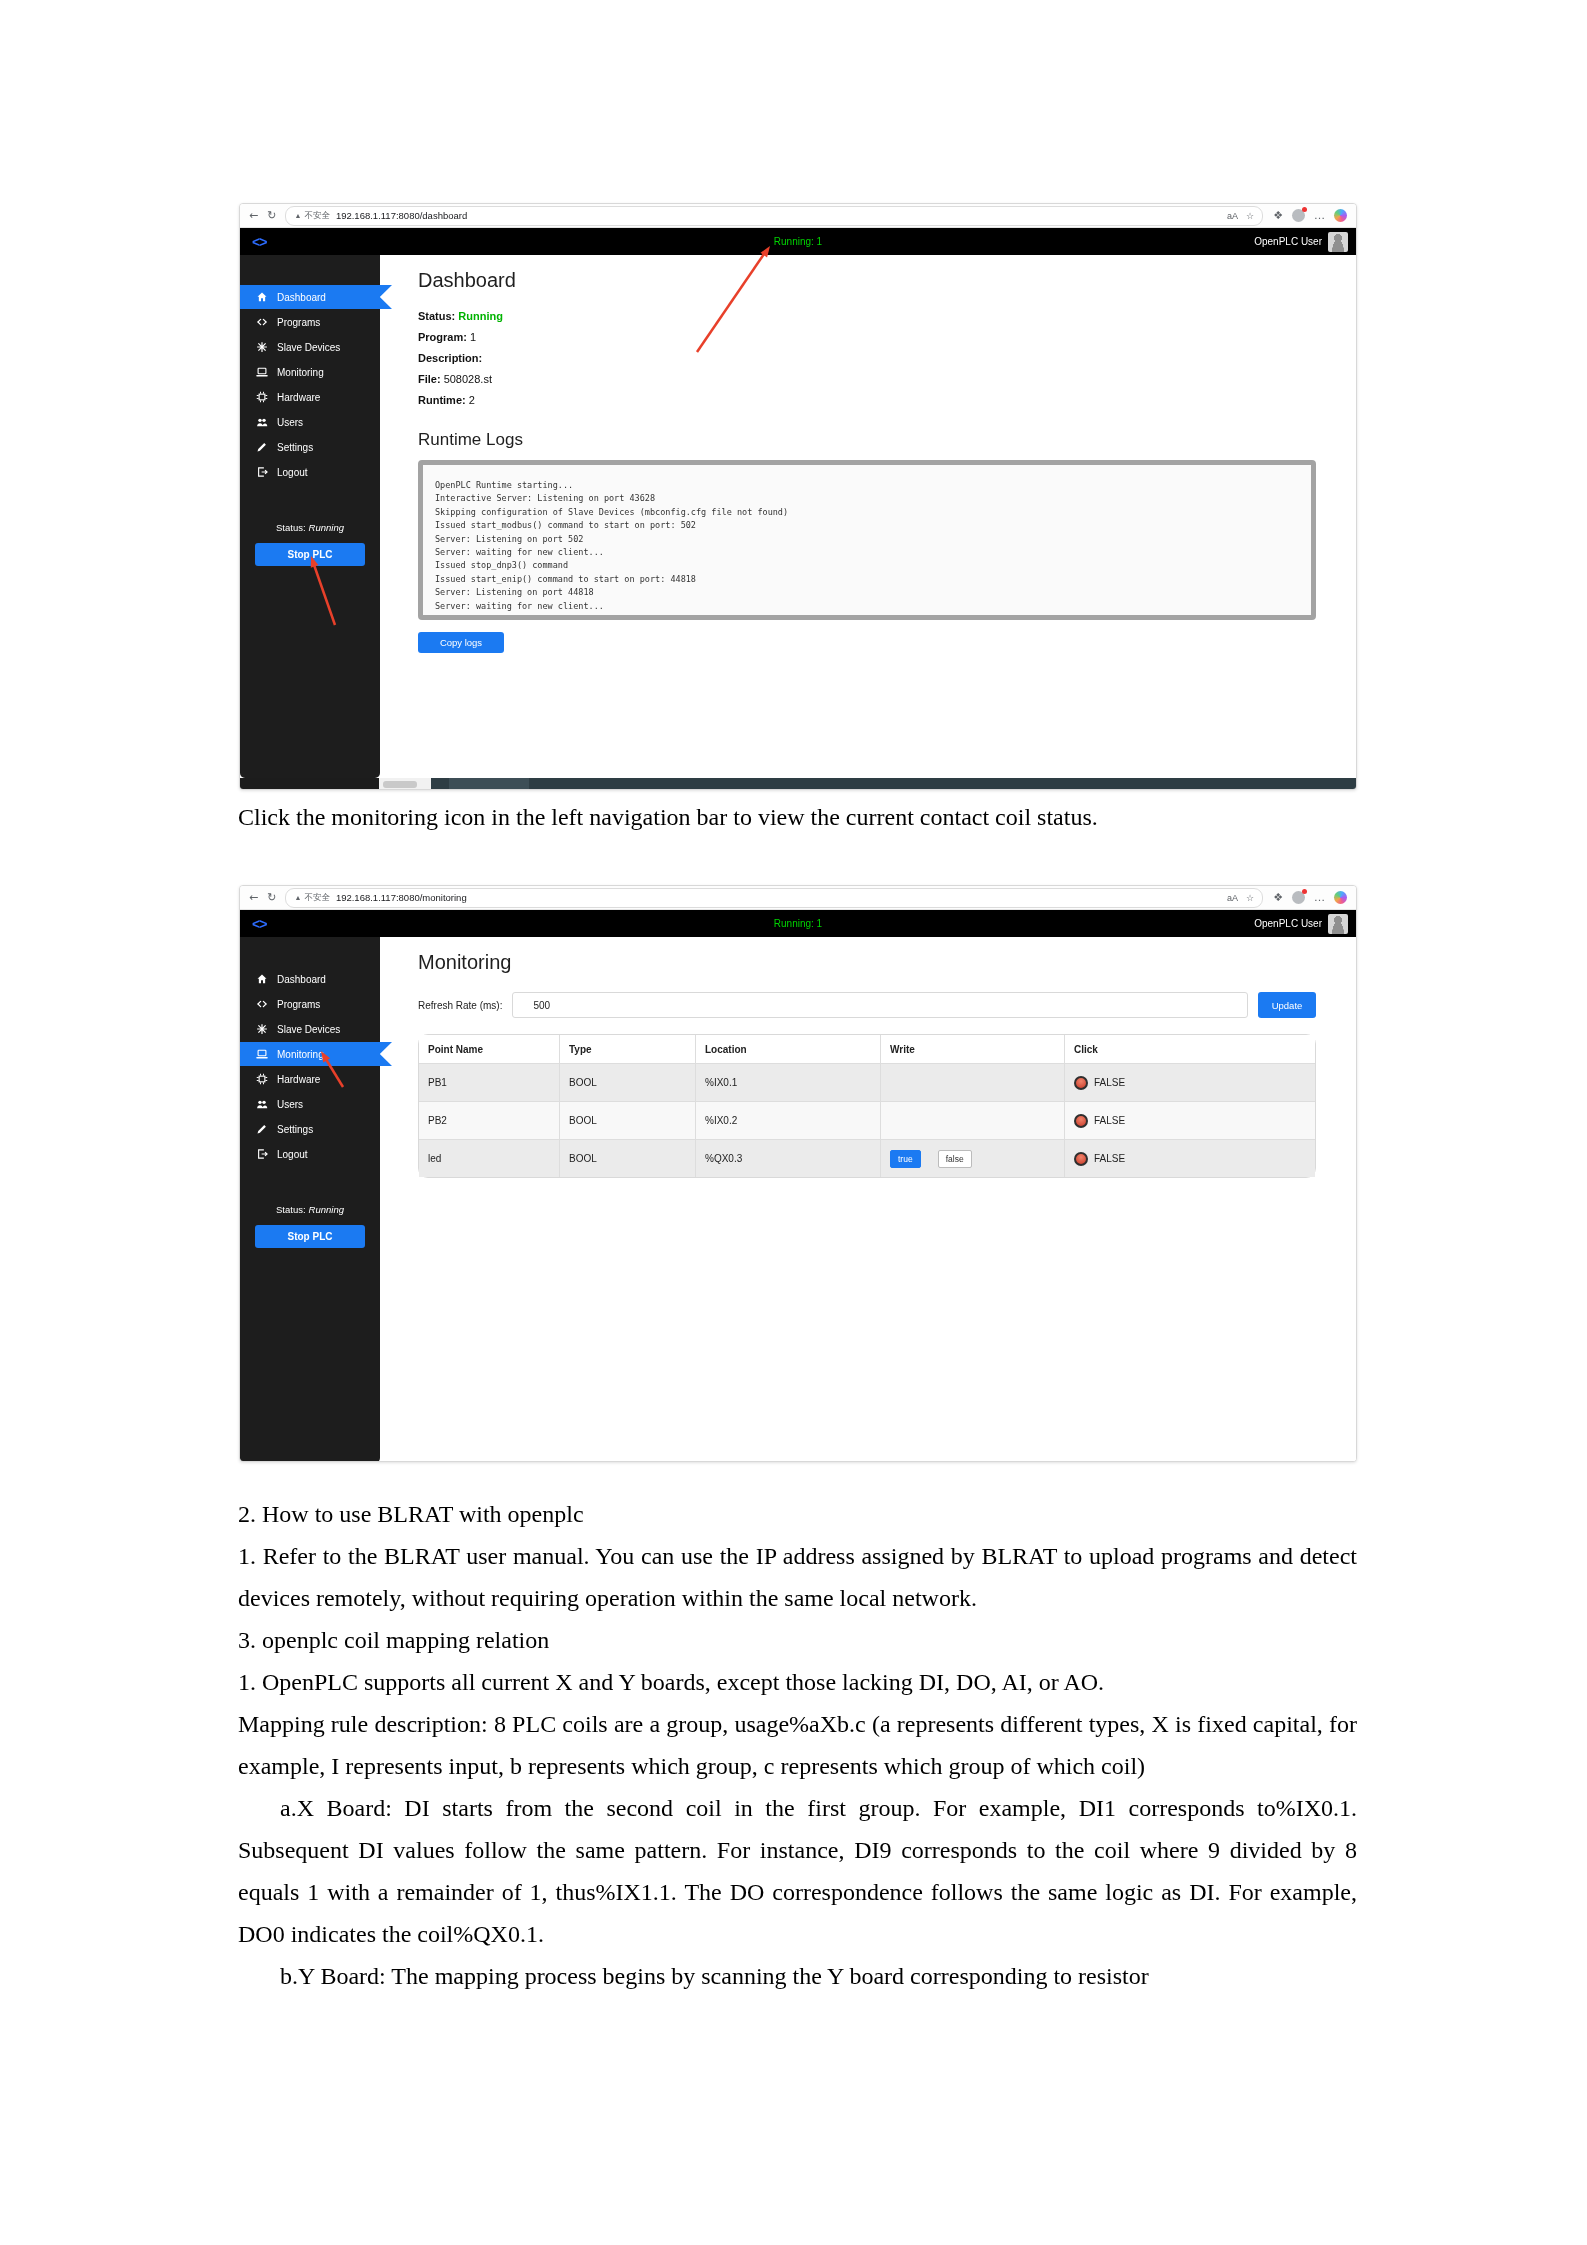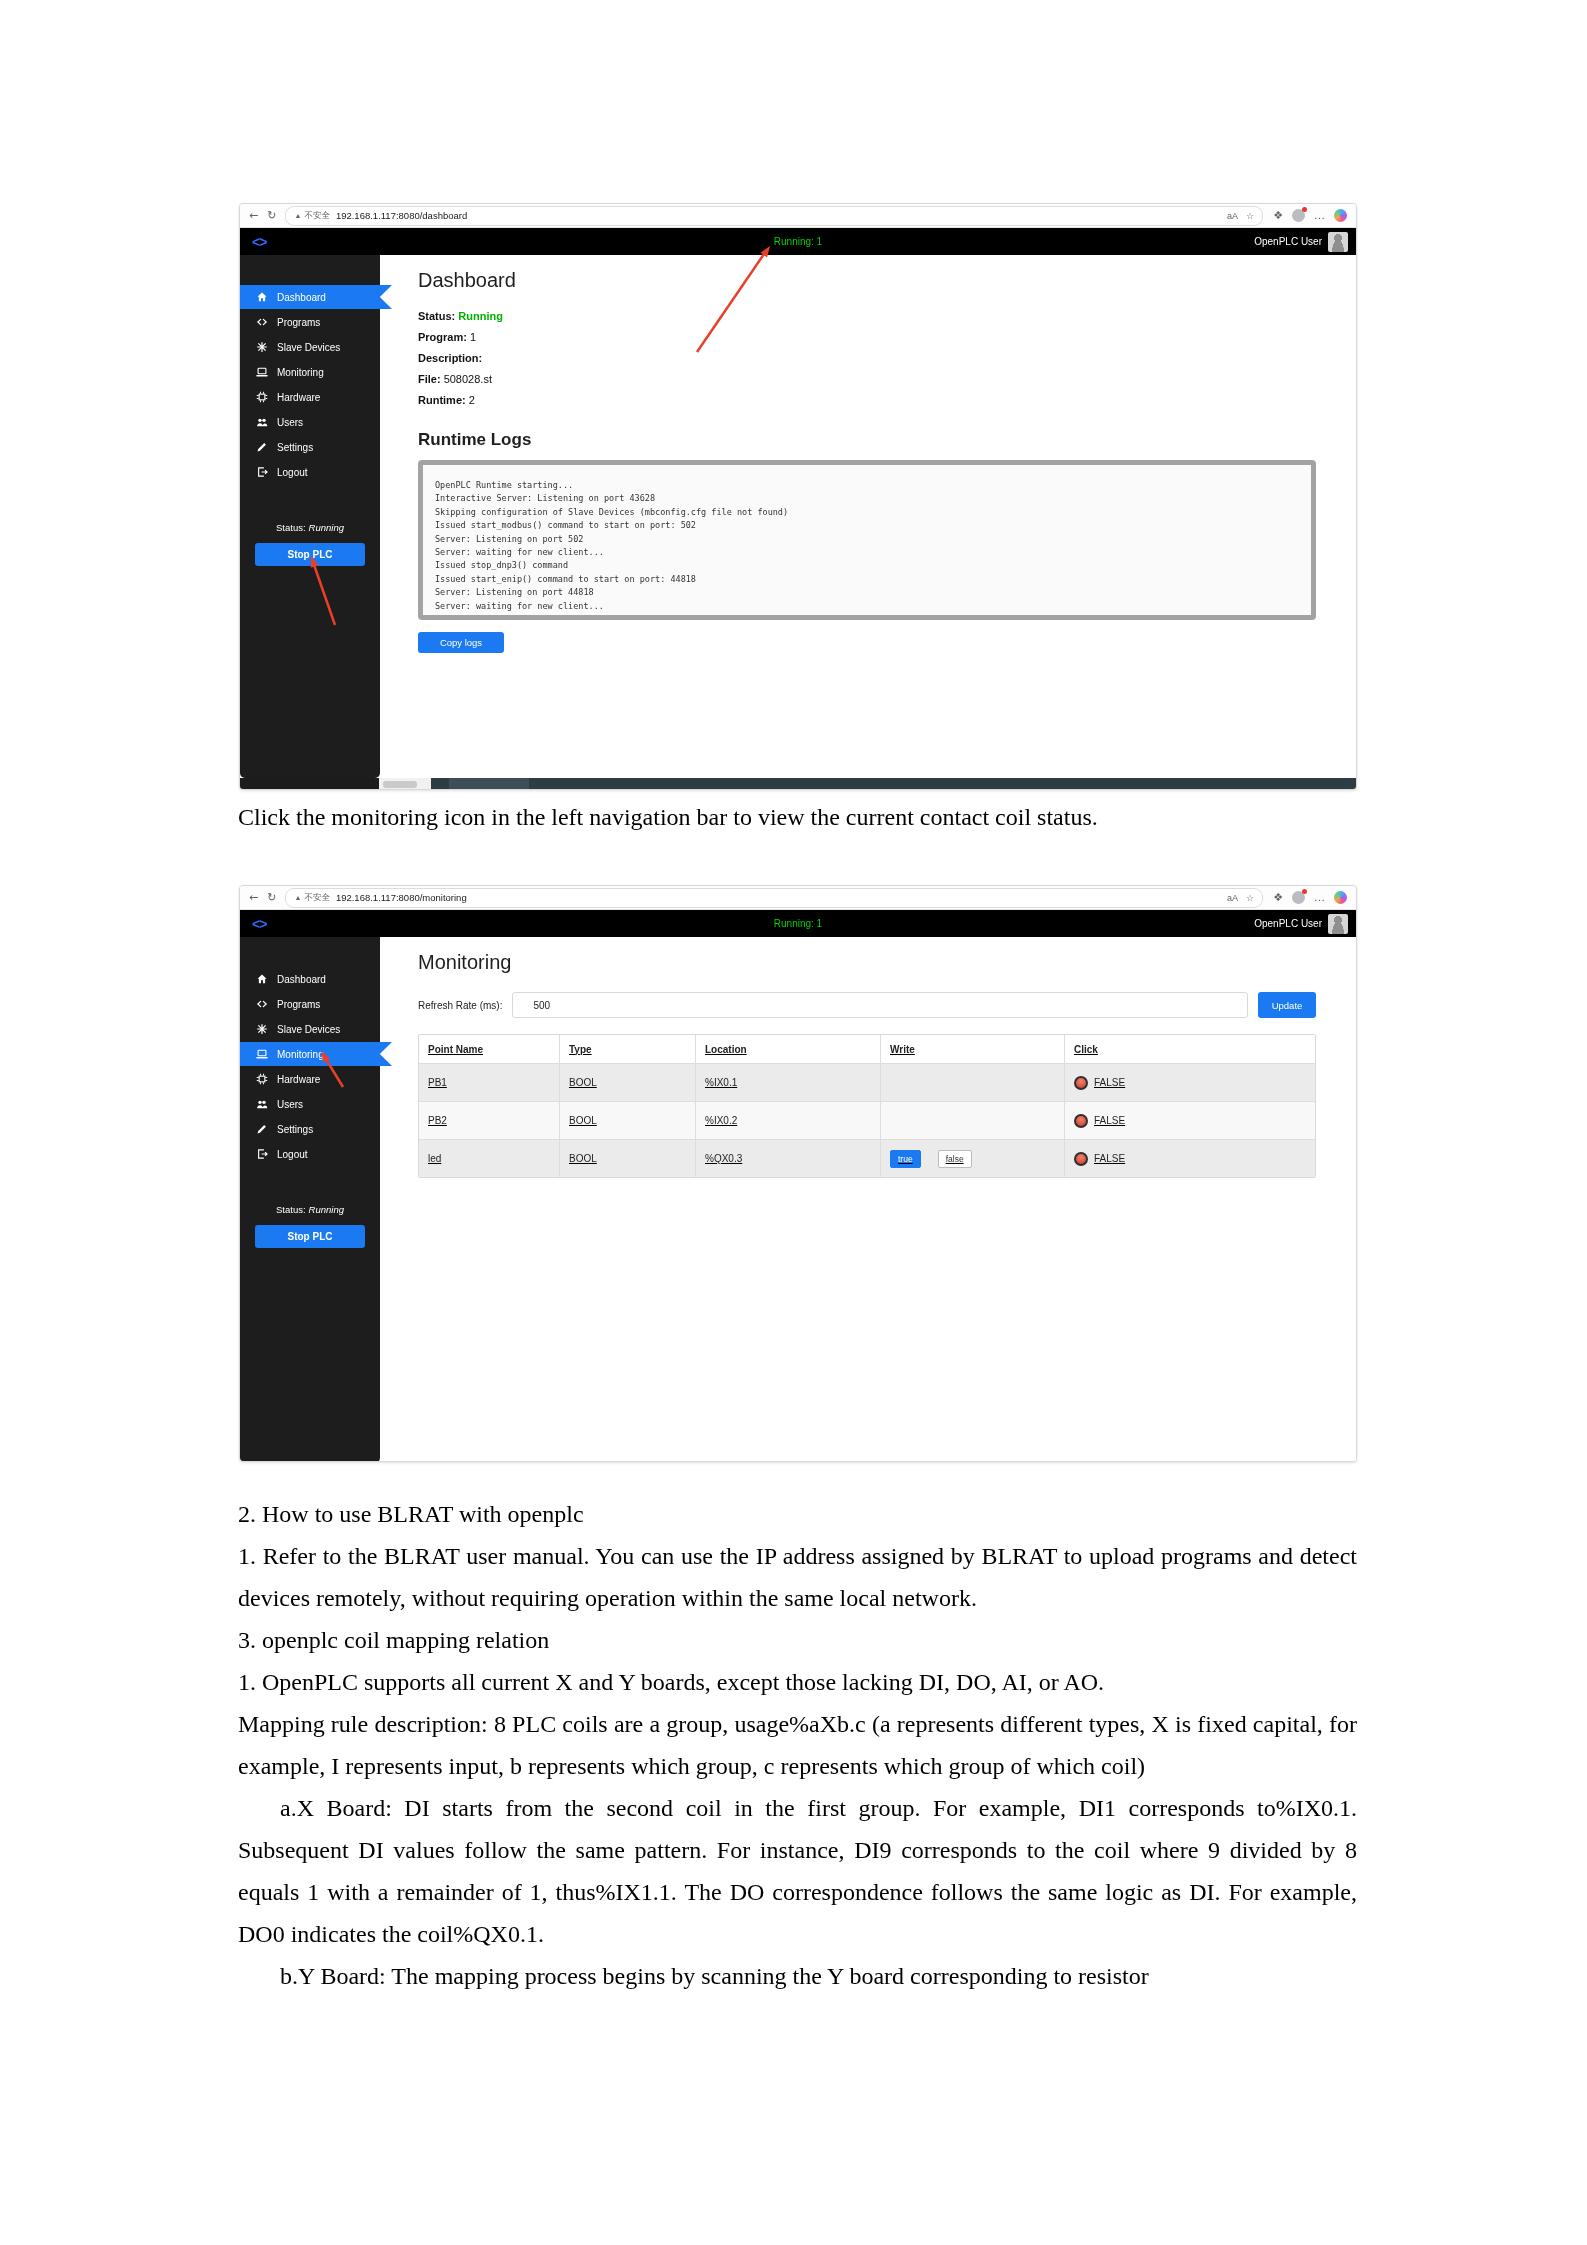--- a/index.html
+++ b/index.html
@@ -41,38 +41,38 @@
   .sstatus{margin-top:38px;text-align:center;color:#fff;font-size:9.5px;}
   .sstatus .it{font-style:italic;margin-left:3px;}
   .stopbtn{display:block;margin:10px auto 0;width:110px;height:23px;background:#1b7af2;color:#fff;border:none;border-radius:3px;font-size:10px;font-weight:bold;font-family:"Liberation Sans",sans-serif;cursor:pointer;}
 
   .content{flex:1;background:#fff;padding:14px 40px 0 38px;box-sizing:border-box;min-width:0;}
   .content h1{margin:0 0 18px;font-size:20px;font-weight:400;color:#1f1f1f;}
   .field{font-size:11px;color:#111;margin-bottom:9px;}
   .flabel{font-weight:bold;}
   .fval{margin-left:3px;}
   .fval.green{color:#00b300;font-weight:bold;}
-  .content h2{margin:24px 0 10px;font-size:17px;font-weight:700;color:#1f1f1f;}
+  .content h2{margin:24px 0 10px;font-size:17px;font-weight:400;color:#1f1f1f;}
   .logbox{background:#fafafa;border:5px solid #a3a3a3;border-radius:4px;padding:14px 12px;height:160px;box-sizing:border-box;font-family:"DejaVu Sans Mono",monospace;font-size:8.5px;line-height:13.4px;color:#333;overflow:hidden;}
   .bluebtn{margin-top:12px;min-width:86px;height:21px;background:#1b7af2;color:#fff;border:none;border-radius:3px;font-size:9.5px;font-family:"Liberation Sans",sans-serif;cursor:pointer;}
 
   
   .bstrip{height:13px;display:flex;}
   .bs-dark{width:139px;background:#1c1c1c;flex:none;}
   .bs-track{width:52px;background:#f1f1f1;flex:none;position:relative;}
   .bs-thumb{position:absolute;left:4px;top:3px;width:34px;height:7px;border-radius:3px;background:#c9c9c9;}
   .bs-footer{flex:1;background:#2e3d44;position:relative;}
   .bs-footer::before{content:"";position:absolute;left:18px;top:0;width:80px;height:100%;background:#3d4e56;}
 
   
   .refreshrow{margin-top:18px;display:flex;align-items:center;gap:10px;}
   .rlabel{font-size:10px;color:#222;white-space:nowrap;}
   .rinput{flex:1;height:26px;border:1px solid #d9d9d9;border-radius:3px;font-size:10px;padding:0 20px;color:#222;font-family:"Liberation Sans",sans-serif;box-sizing:border-box;}
   .updbtn{width:58px;height:26px;background:#1b7af2;color:#fff;border:none;border-radius:3px;font-size:9.5px;font-family:"Liberation Sans",sans-serif;cursor:pointer;flex:none;}
-  .mtable{margin-top:16px;border:1px solid #d9d9d9;border-radius:2px;text-decoration:underline;}
+  .mtable{margin-top:16px;border:1px solid #d9d9d9;border-radius:10px;}
   .mrow{display:grid;grid-template-columns:140px 136px 185px 184px 1fr;height:37px;border-top:1px solid #ddd;font-size:10px;color:#222;}
   .mrow>div{display:flex;align-items:center;padding-left:9px;border-left:1px solid #ddd;min-width:0;}
   .mrow>div:first-child{border-left:none;}
   .mhead{height:28px;font-weight:bold;border-top:none;background:#fff;}
   .rs0{background:#ebebeb;}
   .rs1{background:#f8f8f8;}
   .led{width:14px;height:14px;border-radius:50%;border:2px solid #2f2f2f;background:radial-gradient(circle at 50% 32%,#f2836b,#c63a28);box-sizing:border-box;margin-right:6px;flex:none;}
   .wtrue{background:#1b7af2;color:#fff;border:1px solid #1b7af2;border-radius:2px;font-size:8.5px;padding:3px 7px;margin-right:17px;font-family:"Liberation Sans",sans-serif;cursor:pointer;}
   .wfalse{background:#fff;color:#333;border:1px solid #bbb;border-radius:2px;font-size:8.5px;padding:3px 7px;font-family:"Liberation Sans",sans-serif;cursor:pointer;}
 

